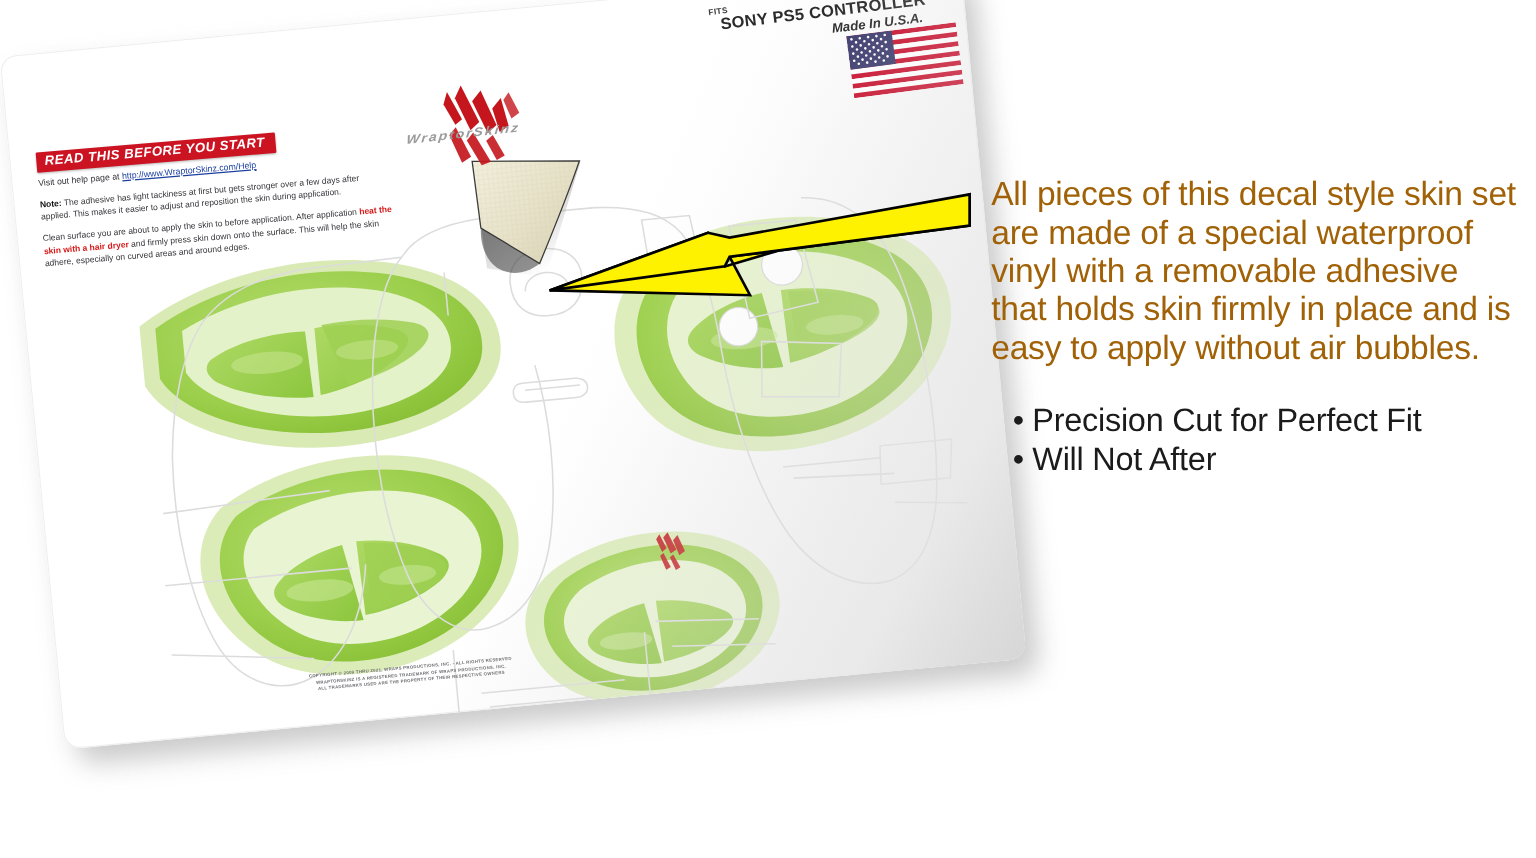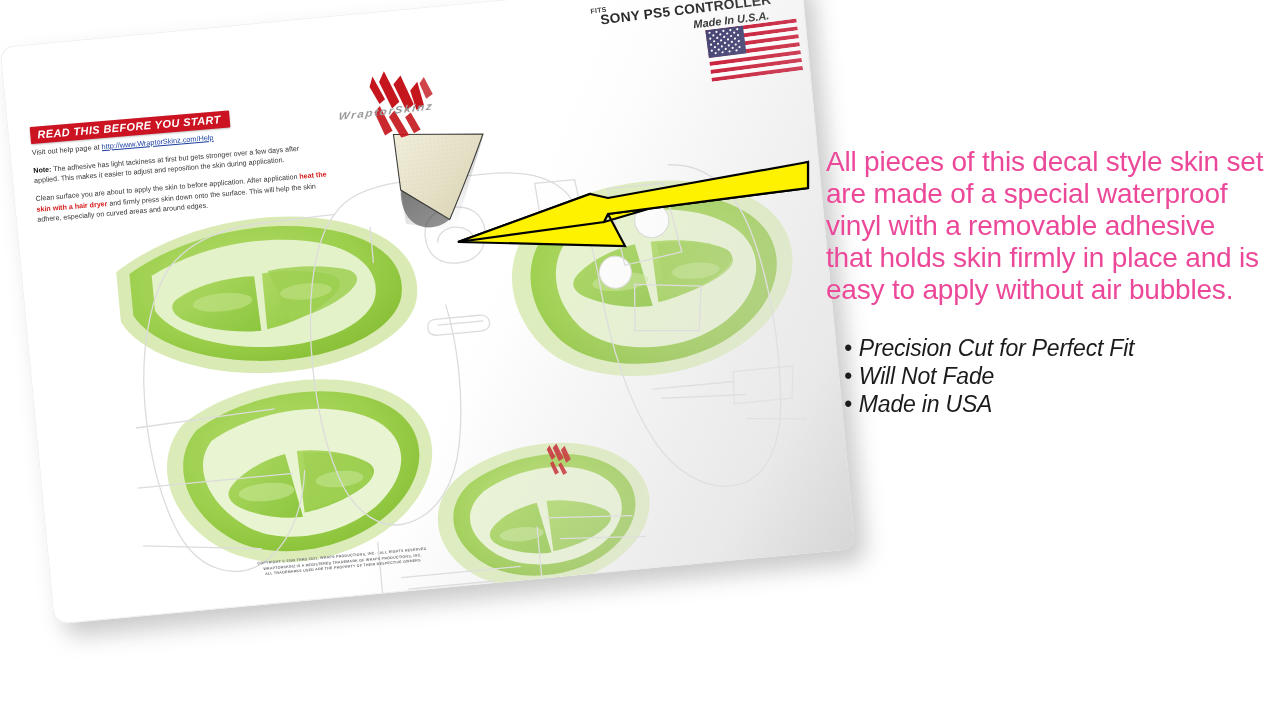--- a/index.html
+++ b/index.html
@@ -164,35 +164,34 @@
 
   
   .right-panel{
     position:absolute;
     left:826px; top:146px;
     width:440px;
   }
   .blurb{
     font-size:28px;
     line-height:1.145;
-    color:#ec4899;
+    color:#a16207;
     letter-spacing:-0.2px;
     font-family:"Liberation Sans", sans-serif;
   }
   .bullets{
     margin-top:28px;
     margin-left:18px;
   }
   .bullet{
-    font-size:23px;
+    font-size:27px;
     line-height:1.22;
     color:#1b1b1b;
     letter-spacing:-0.2px;
     white-space:nowrap;
-    font-style:italic;
   }
   .bullet .dot{margin-right:7px;}
 </style>
 </head>
 <body>
 
 <div id="stage">
 
   <div class="sheet-wrap">
     <div class="sheet-shadow"></div>
@@ -485,21 +484,18 @@
     <path d="M368,12 L168,48 L150,44 L18,92 L164,72 L168,64 L368,38 Z" fill="#FFF200" stroke="#000000" stroke-width="2.2" stroke-linejoin="miter"></path>
   </svg>
 
   <div class="right-panel">
     <div class="blurb">All pieces of this decal style skin set are made of a special waterproof vinyl with a removable adhesive that holds skin firmly in place and is easy to apply without air bubbles.</div>
     <div class="bullets">
       <div class="bullet">
         <span class="dot">•</span><span>Precision Cut for Perfect Fit</span>
       </div>
       <div class="bullet">
-        <span class="dot">•</span><span>Will Not Fade</span>
-      </div>
-      <div class="bullet">
-        <span class="dot">•</span><span>Made in USA</span>
+        <span class="dot">•</span><span>Will Not After</span>
       </div>
     </div>
   </div>
 
 </div>
 
 </body></html>

